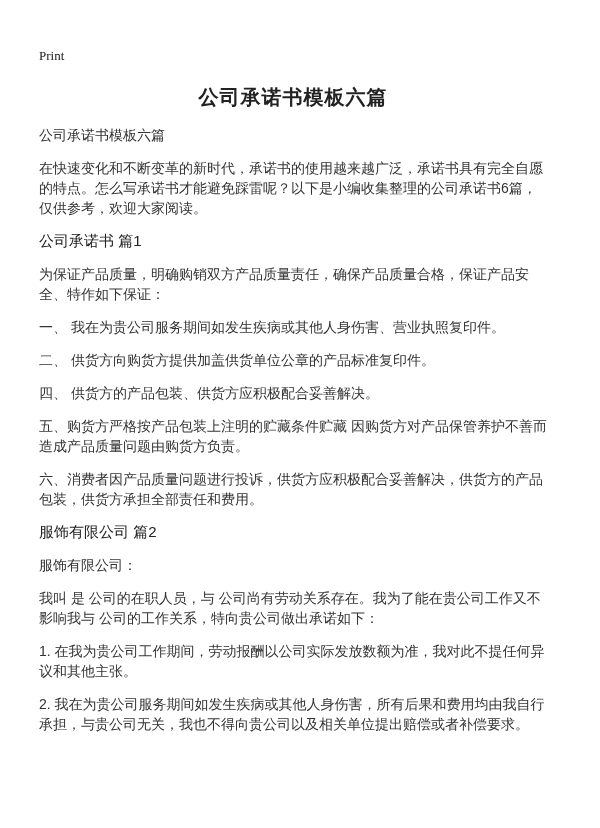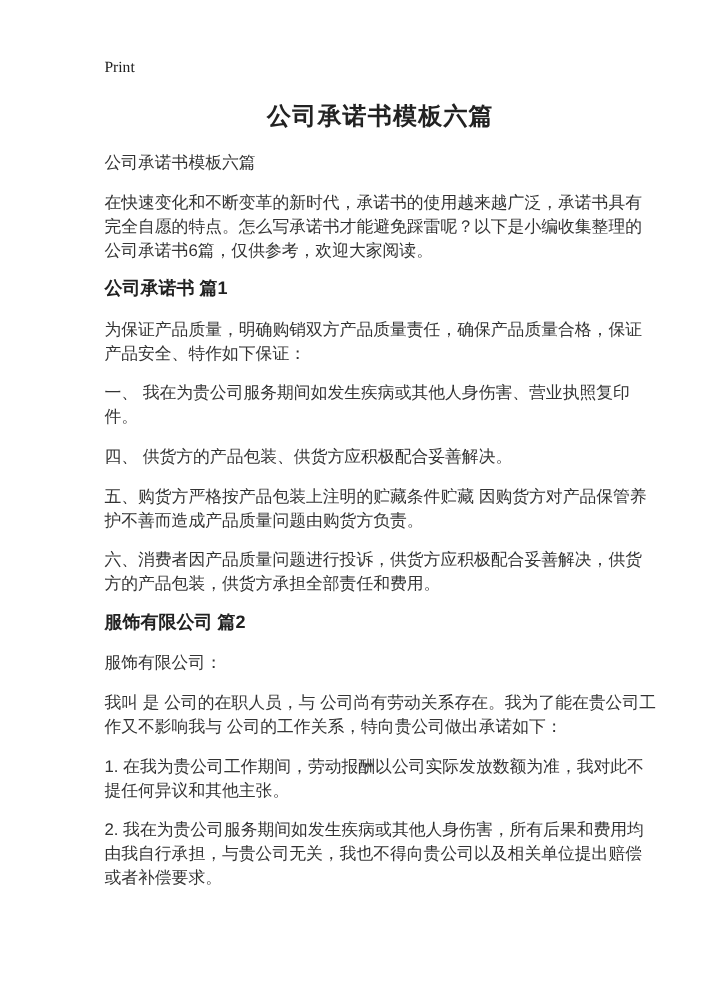--- a/index.html
+++ b/index.html
@@ -6,21 +6,21 @@
     margin: 0;
     padding: 0;
     background: #ffffff;
   }
   .page {
     position: relative;
     width: 600px;
     height: 828px;
     background: #ffffff;
     box-sizing: border-box;
-    padding: 45px 53px 0 87px;
+    padding: 45px 53px 0 39px;
     font-family: "Liberation Sans", "DejaVu Sans", sans-serif;
     color: #333333;
     font-size: 14px;
     line-height: 20px;
     overflow: hidden;
   }
   .print-link {
     display: inline-block;
     font-family: "Liberation Serif", "DejaVu Serif", serif;
     font-size: 13px;
@@ -38,21 +38,21 @@
     margin: 0 0 16px 0;
     letter-spacing: 1px;
   }
   .para {
     margin: 0 0 13px 0;
     text-align: left;
   }
   .section-heading {
     font-size: 15px;
     line-height: 20px;
-    font-weight: bold;
+    font-weight: normal;
     color: #222222;
     margin: 4px 0 13px 0;
   }
 </style>
 </head>
 <body>
 
 <div class="page">
 
   <span class="print-link">Print</span>
@@ -61,20 +61,21 @@
 
   <p class="para">公司承诺书模板六篇</p>
 
   <p class="para">在快速变化和不断变革的新时代，承诺书的使用越来越广泛，承诺书具有完全自愿的特点。怎么写承诺书才能避免踩雷呢？以下是小编收集整理的公司承诺书6篇，仅供参考，欢迎大家阅读。</p>
 
   <h2 class="section-heading">公司承诺书 篇1</h2>
 
   <p class="para">为保证产品质量，明确购销双方产品质量责任，确保产品质量合格，保证产品安全、特作如下保证：</p>
 
   <p class="para">一、 我在为贵公司服务期间如发生疾病或其他人身伤害、营业执照复印件。</p>
+  <p class="para">二、 供货方向购货方提供加盖供货单位公章的产品标准复印件。</p>
   <p class="para">四、 供货方的产品包装、供货方应积极配合妥善解决。</p>
   <p class="para">五、购货方严格按产品包装上注明的贮藏条件贮藏 因购货方对产品保管养护不善而造成产品质量问题由购货方负责。</p>
   <p class="para">六、消费者因产品质量问题进行投诉，供货方应积极配合妥善解决，供货方的产品包装，供货方承担全部责任和费用。</p>
 
   <h2 class="section-heading">服饰有限公司 篇2</h2>
 
   <p class="para">服饰有限公司：</p>
 
   <p class="para">我叫 是 公司的在职人员，与 公司尚有劳动关系存在。我为了能在贵公司工作又不影响我与 公司的工作关系，特向贵公司做出承诺如下：</p>
 

